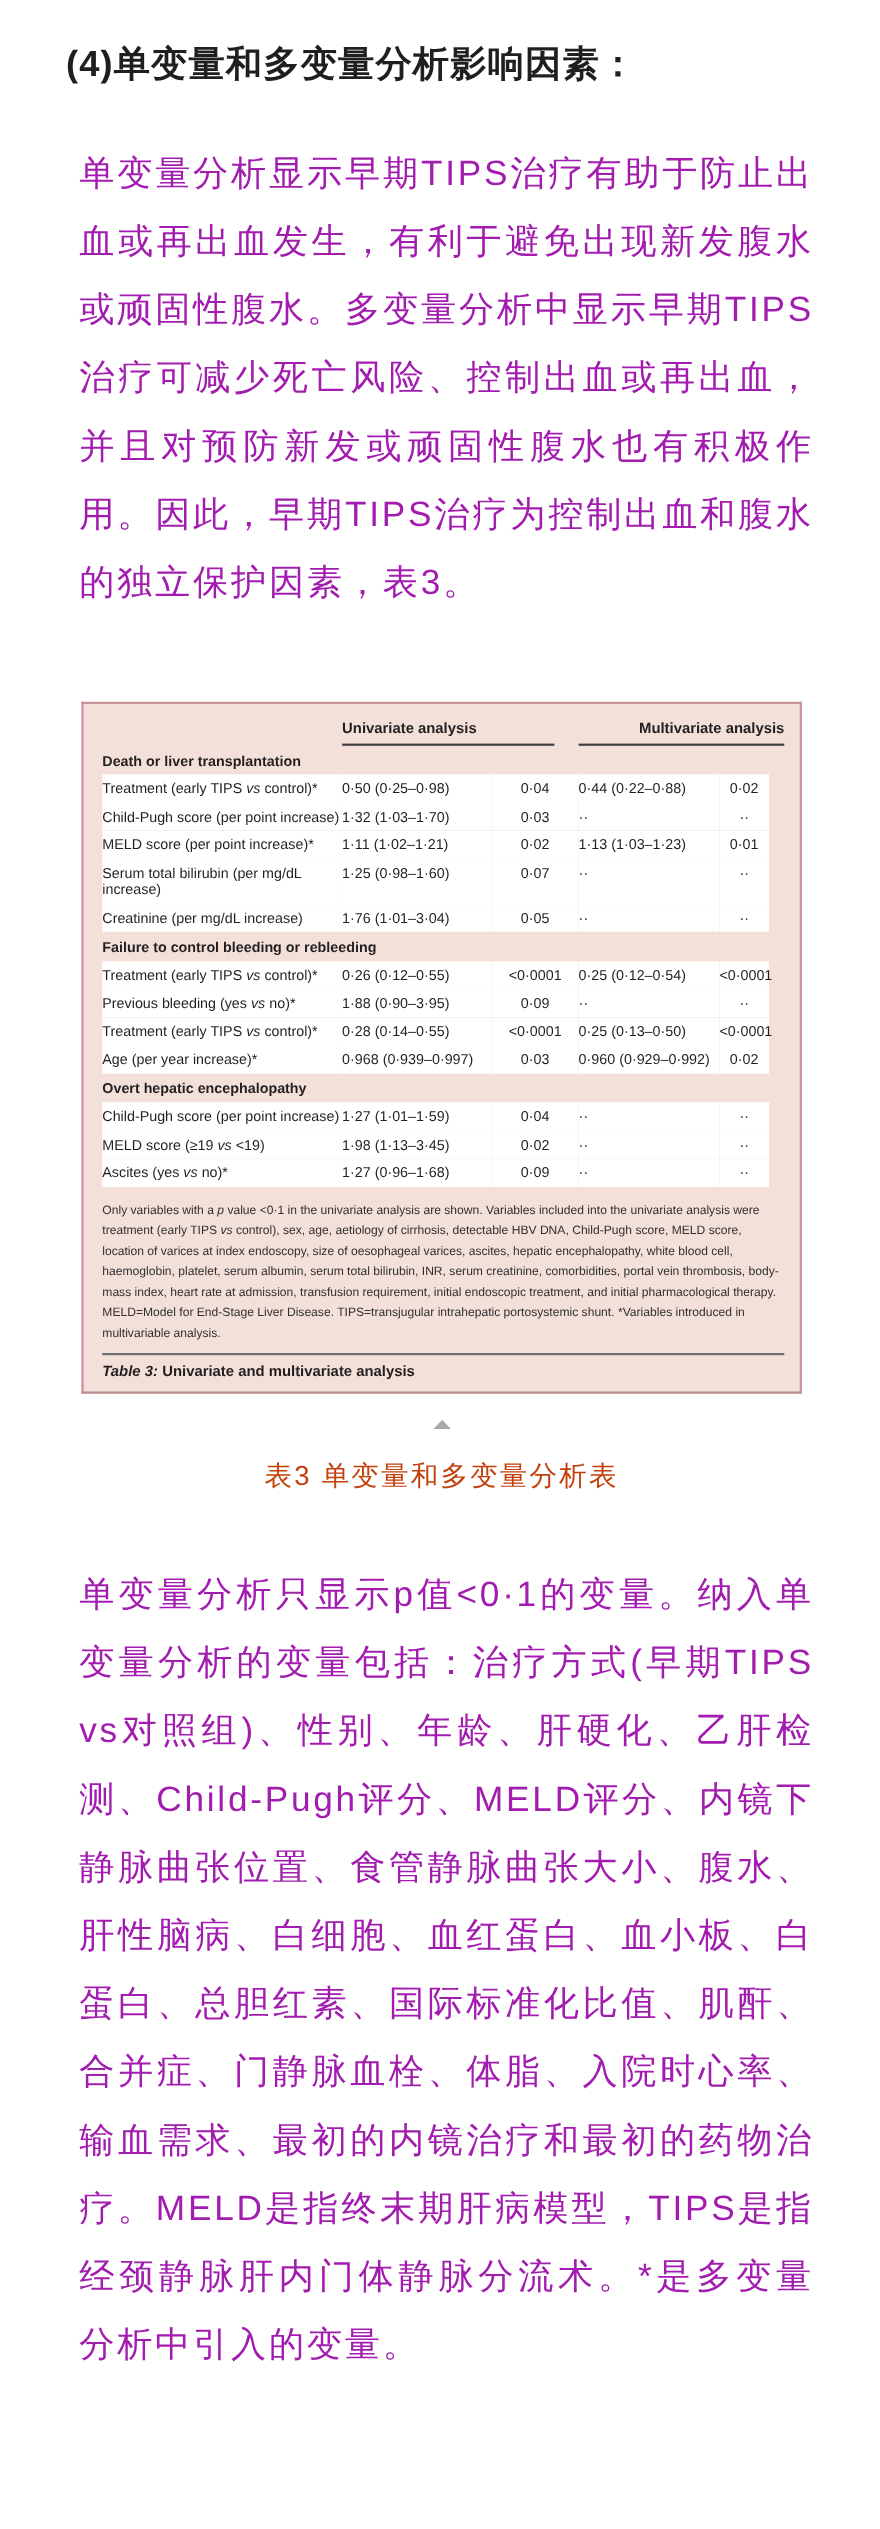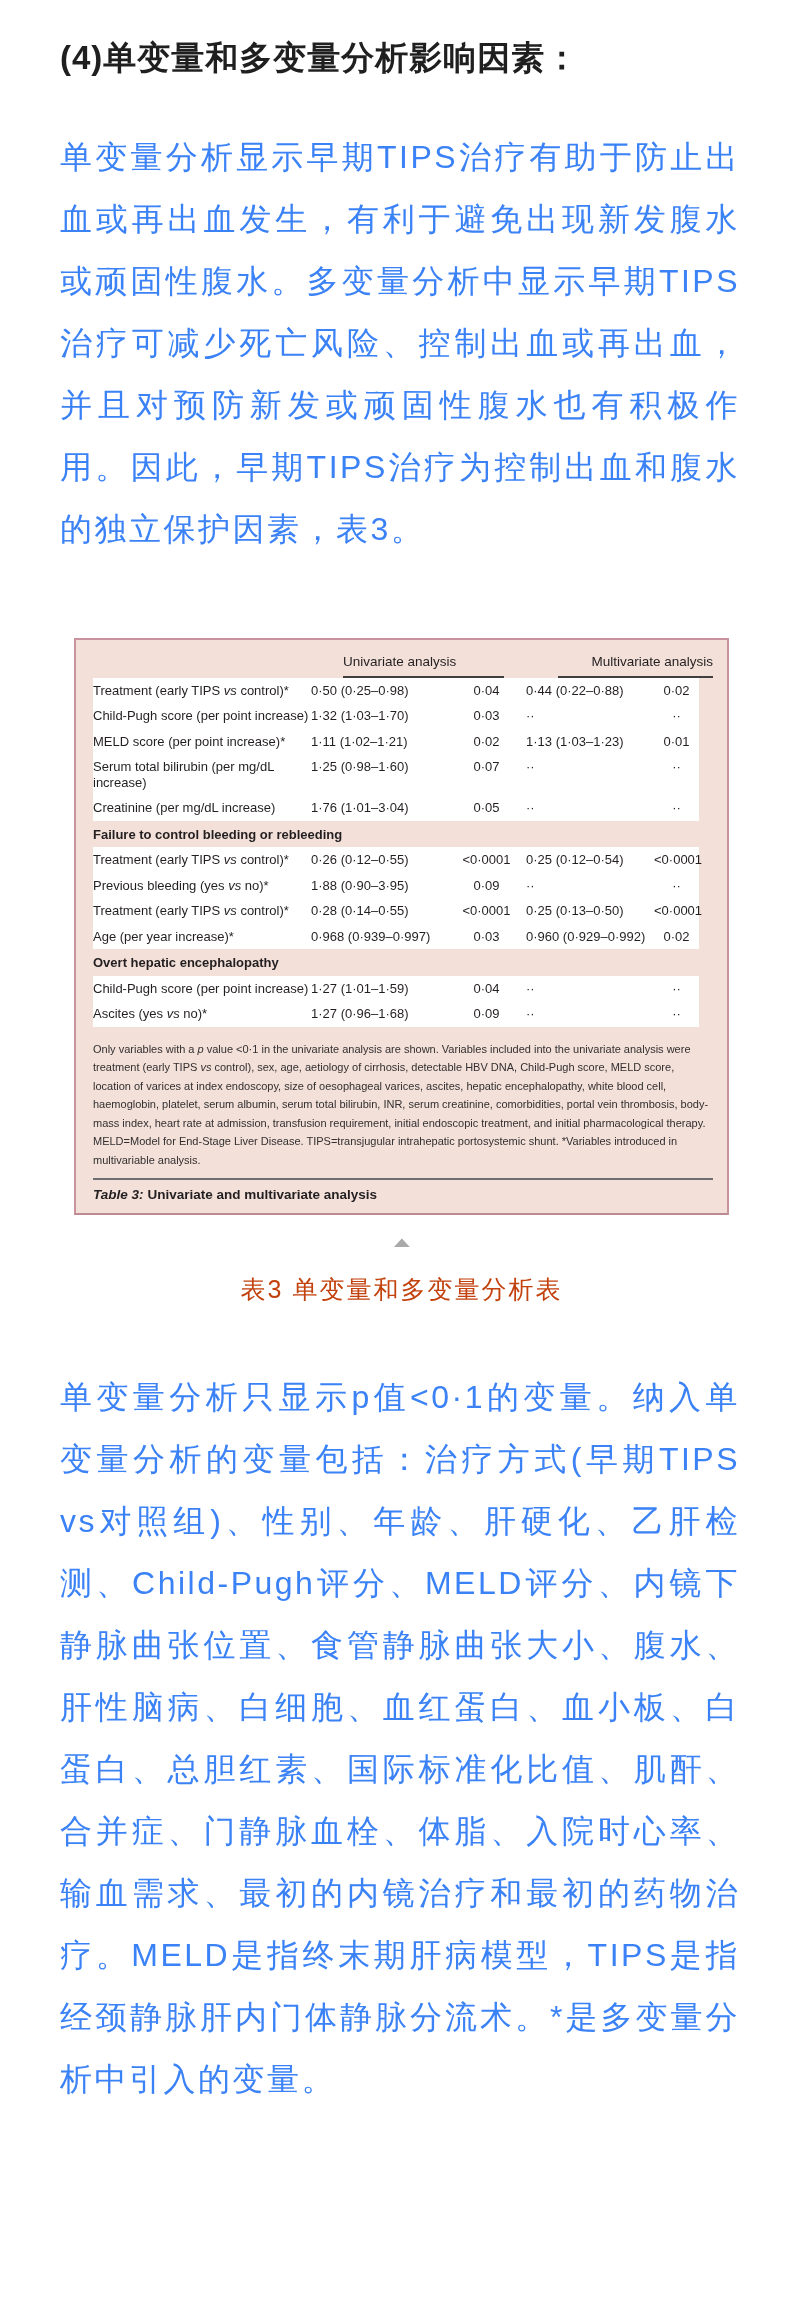--- a/index.html
+++ b/index.html
@@ -8,39 +8,39 @@
     width:800px; box-sizing:border-box;
     padding:36px 60px 42px 60px;
     font-family:"Liberation Sans","DejaVu Sans",sans-serif;
     color:#333;
   }
   .heading {
     margin:0; font-size:33px; line-height:44px; font-weight:bold;
     color:#1f1f1f; letter-spacing:1px;
   }
   .para {
-    margin:46px 0 0 0; font-size:32px; line-height:62px;
-    color:#3b82f6; text-align:justify; letter-spacing:2.5px;
+    margin:46px 0 0 12px; font-size:32px; line-height:62px;
+    color:#a21caf; text-align:justify; letter-spacing:2.5px;
     text-justify:inter-character;
   }
   .para.second { margin-top:60px; }
 
   
   .table-figure { margin:78px 0 0 14px; width:655px; }
   .table-card {
     box-sizing:border-box; width:655px;
     background:#f2e0d9;
     border:2px solid #c8939c; border-bottom-color:#bd8a92;
     padding:13px 14px 6px 17px;
     color:#231f20; font-size:13px; line-height:15.5px;
   }
   table.lancet { width:100%; border-collapse:separate; border-spacing:0; table-layout:fixed; }
   th, td { padding:5px 0; vertical-align:top; text-align:left; font-weight:normal; font-size:13px; line-height:15.5px; }
   .group-row th { padding:0; }
-  .grp-inner { font-weight:normal; font-size:13.5px; border-bottom:2px solid #413e40; padding:1px 0 6px 0; margin-right:22px;margin-left:32px; }
+  .grp-inner { font-weight:bold; font-size:13.5px; border-bottom:2px solid #413e40; padding:1px 0 6px 0; margin-right:22px; }
   .grp-inner.m { margin-right:0;text-align:right; }
   .colhead-row th { border-bottom:2px solid #413e40; padding:10px 0 6px 0; }
   .pcol { text-align:center; }
   tr.section-row td { font-weight:bold; padding:6px 0 5px 0; }
   tr.data-row td { background:#ffffff; background-clip:padding-box; }
   tr.data-row td.last { border-right:14px solid transparent; }
   td i, th i, .footnote i { font-style:italic; }
   .footnote {
     margin-top:6px; padding:7px 0 9px 0;
     border-bottom:2px solid #6d6e71;
@@ -83,20 +83,23 @@
             <th></th>
             <th colspan="2">
               <div class="grp-inner">Univariate analysis</div>
             </th>
             <th colspan="2">
               <div class="grp-inner m">Multivariate analysis</div>
             </th>
           </tr>
         </thead>
         <tbody id="table-body">
+            <tr class="section-row">
+              <td colspan="5">Death or liver transplantation</td>
+            </tr>
             <tr class="data-row">
               <td>Treatment (early TIPS <i>vs</i> control)*</td>
               <td>0·50 (0·25–0·98)</td>
               <td class="pcol">0·04</td>
               <td>0·44 (0·22–0·88)</td>
               <td class="pcol last">0·02</td>
             </tr>
             <tr class="data-row">
               <td>Child-Pugh score (per point increase)</td>
               <td>1·32 (1·03–1·70)</td>
@@ -156,20 +159,27 @@
               <td>0·960 (0·929–0·992)</td>
               <td class="pcol last">0·02</td>
             </tr>
             <tr class="section-row">
               <td colspan="5">Overt hepatic encephalopathy</td>
             </tr>
             <tr class="data-row">
               <td>Child-Pugh score (per point increase)</td>
               <td>1·27 (1·01–1·59)</td>
               <td class="pcol">0·04</td>
+              <td>··</td>
+              <td class="pcol last">··</td>
+            </tr>
+            <tr class="data-row">
+              <td>MELD score (≥19 <i>vs</i> &lt;19)</td>
+              <td>1·98 (1·13–3·45)</td>
+              <td class="pcol">0·02</td>
               <td>··</td>
               <td class="pcol last">··</td>
             </tr>
             <tr class="data-row">
               <td>Ascites (yes <i>vs</i> no)*</td>
               <td>1·27 (0·96–1·68)</td>
               <td class="pcol">0·09</td>
               <td>··</td>
               <td class="pcol last">··</td>
             </tr>

